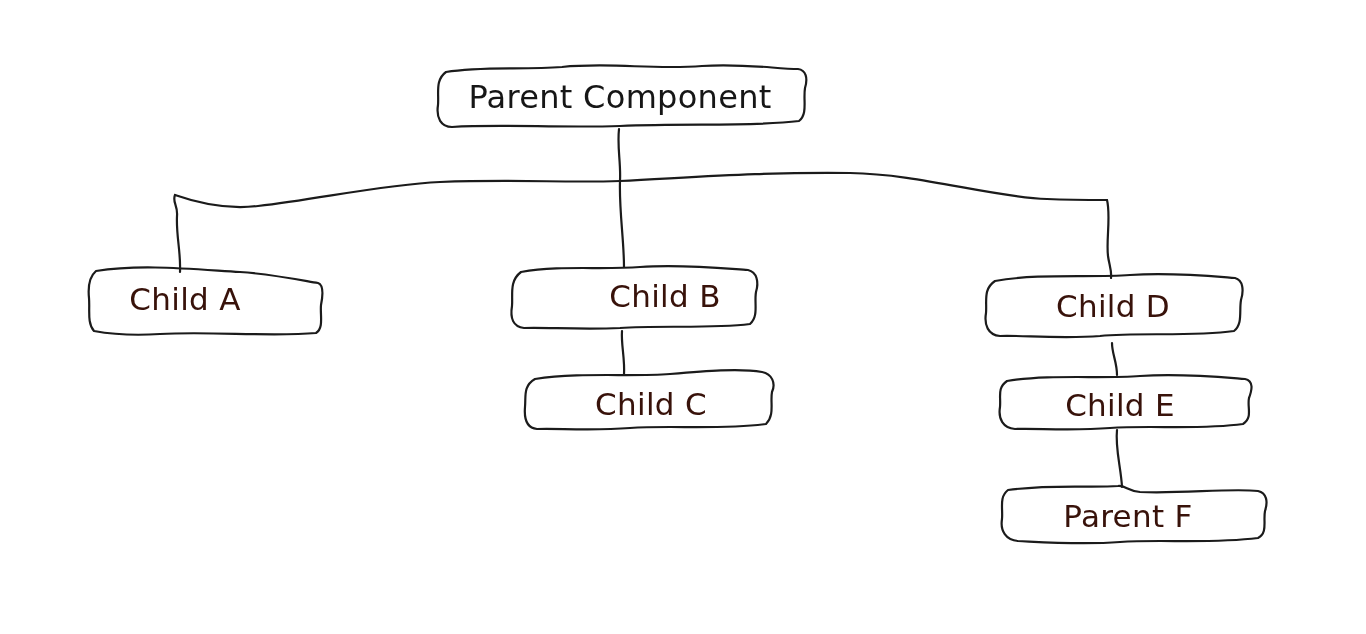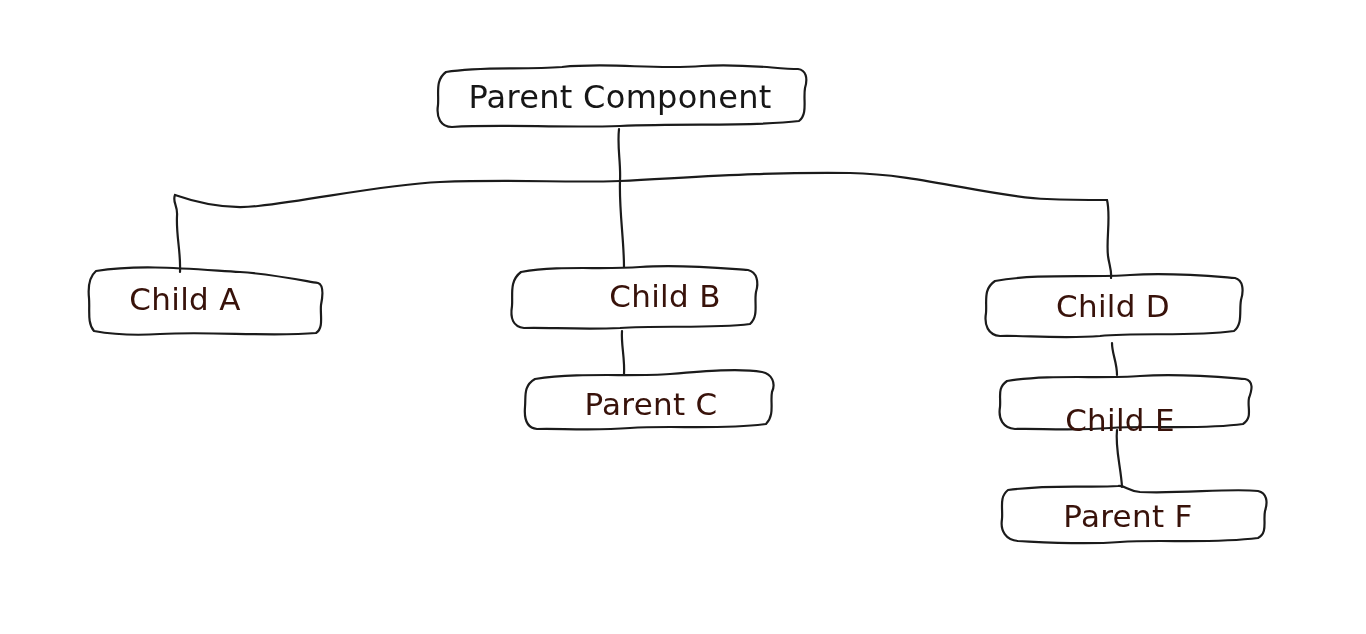--- a/index.html
+++ b/index.html
@@ -78,21 +78,21 @@
 
     <path class="edge-path" d="M1117,430 C1115,448 1121,468 1122,487"></path>
   </svg>
 
   <div class="node-label root-label" style="left:620px; top:97px;">Parent Component</div>
 
   <div class="node-label" style="left:185px; top:299px;">Child A</div>
 
   <div class="node-label" style="left:629px; top:296px;margin-left:36px;">Child B</div>
 
-  <div class="node-label" style="left:651px; top:404px;">Parent C</div>
+  <div class="node-label" style="left:651px; top:404px;">Child C</div>
 
   <div class="node-label" style="left:1113px; top:306px;text-align:center;">Child D</div>
 
-  <div class="node-label" style="left:1120px; top:420px;">Child E</div>
+  <div class="node-label" style="left:1120px; top:405px;">Child E</div>
 
   <div class="node-label" style="left:1128px; top:516px;">Parent F</div>
 
 </div>
 
 </body></html>

